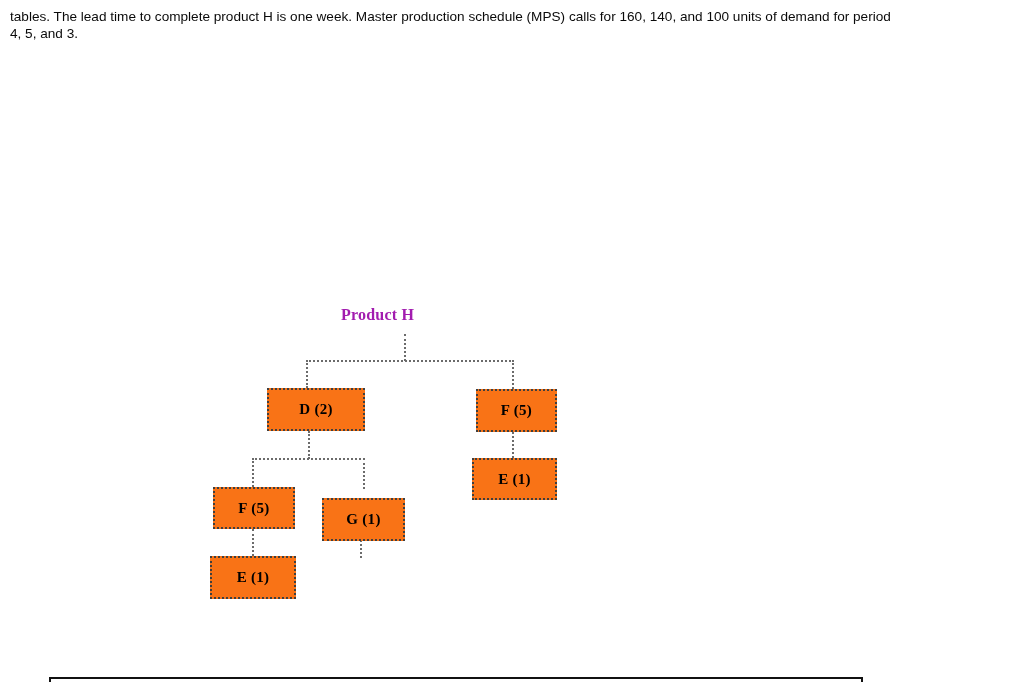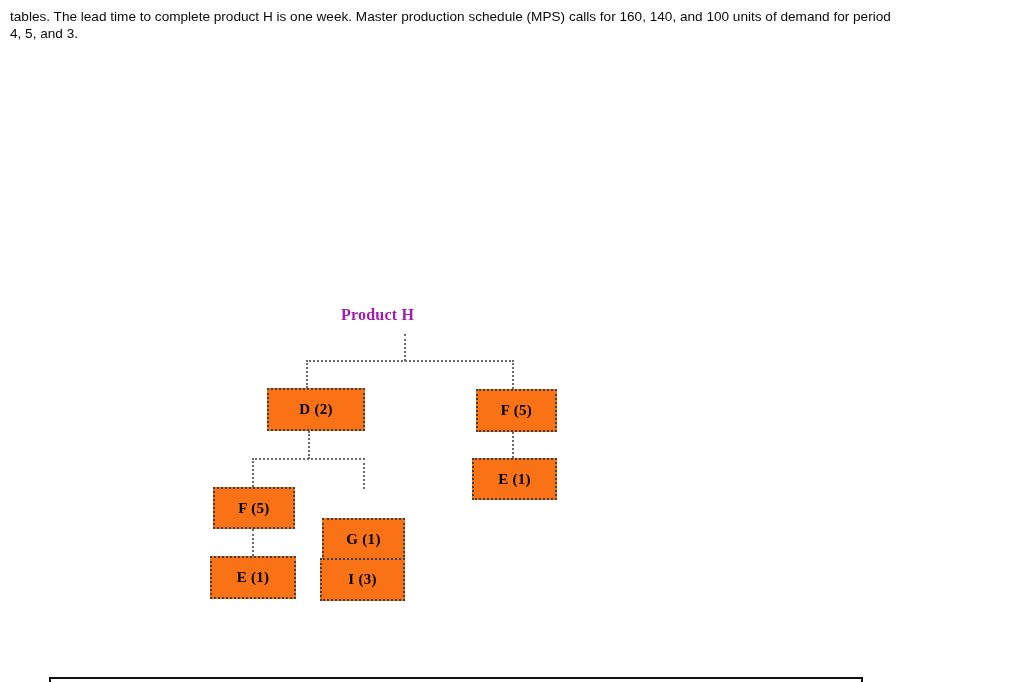--- a/index.html
+++ b/index.html
@@ -49,21 +49,21 @@
     color: #000;
   }
   .v { position: absolute; width: 0; border-left: 2px dotted #6b6b6b; }
   .h { position: absolute; height: 0; border-top: 2px dotted #6b6b6b; }
 
   
   .n-d  { left: 267px; top: 388px; width: 98px; height: 43px; }
   .n-f1 { left: 476px; top: 389px; width: 81px; height: 43px; }
   .n-e1 { left: 472px; top: 458px; width: 85px; height: 42px; }
   .n-f2 { left: 213px; top: 487px; width: 82px; height: 42px; }
-  .n-g  { left: 322px; top: 518px; width: 83px; height: 43px; text-align: center; }
+  .n-g  { left: 322px; top: 498px; width: 83px; height: 43px; text-align: center; }
   .n-e2 { left: 210px; top: 556px; width: 86px; height: 43px; }
   .n-i  { left: 320px; top: 558px; width: 85px; height: 43px; }
 
   
   .c-root     { left: 404px; top: 334px; height: 27px; }
   .c-l1h      { left: 306px; top: 360px; width: 208px; }
   .c-l1-left  { left: 306px; top: 360px; height: 28px; }
   .c-l1-right { left: 512px; top: 360px; height: 29px; }
   .c-dstem    { left: 308px; top: 431px; height: 28px; }
   .c-l2h      { left: 252px; top: 458px; width: 113px; }
@@ -107,17 +107,16 @@
   <div class="v c-f1e"></div>
   <div class="v c-f2e"></div>
   <div class="v c-gi"></div>
 
   <div class="node n-d">D (2)</div>
   <div class="node n-f1">F (5)</div>
   <div class="node n-e1">E (1)</div>
   <div class="node n-f2">F (5)</div>
   <div class="node n-g">G (1)</div>
   <div class="node n-e2">E (1)</div>
-  <div class="node n-i">I (3)</div>
 
 </div>
 
 <div class="table-edge"></div>
 
 </body></html>

